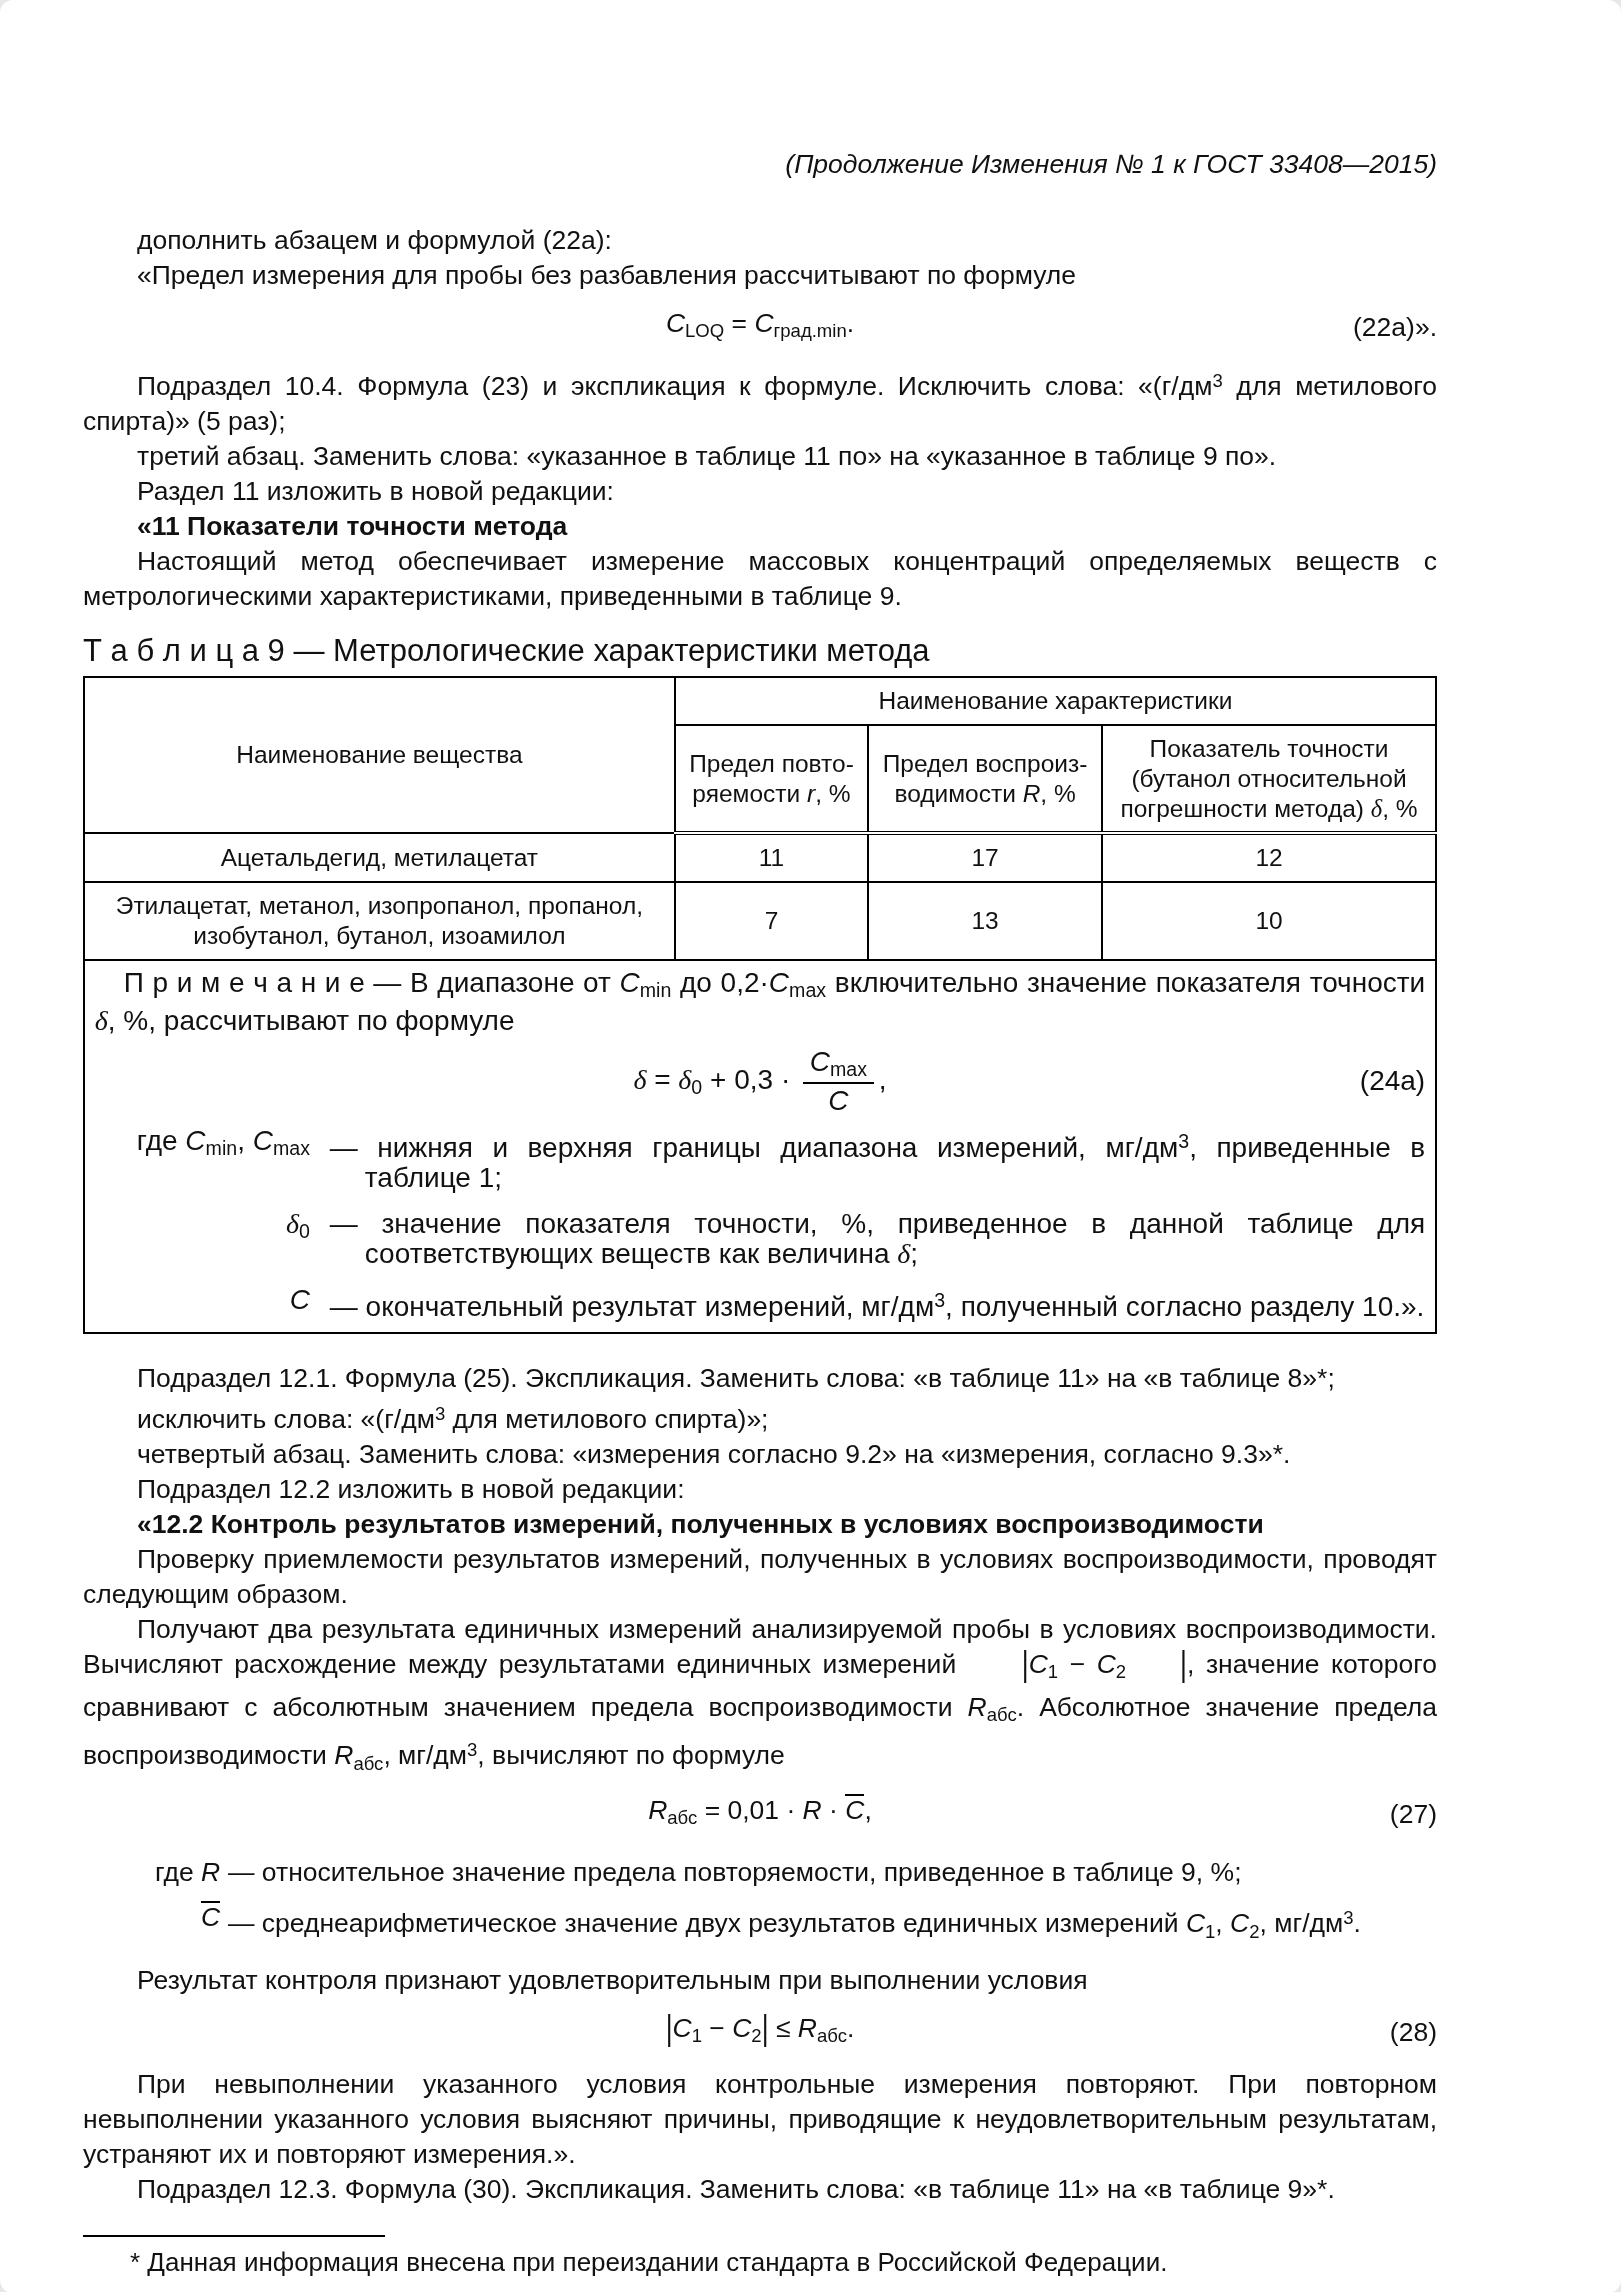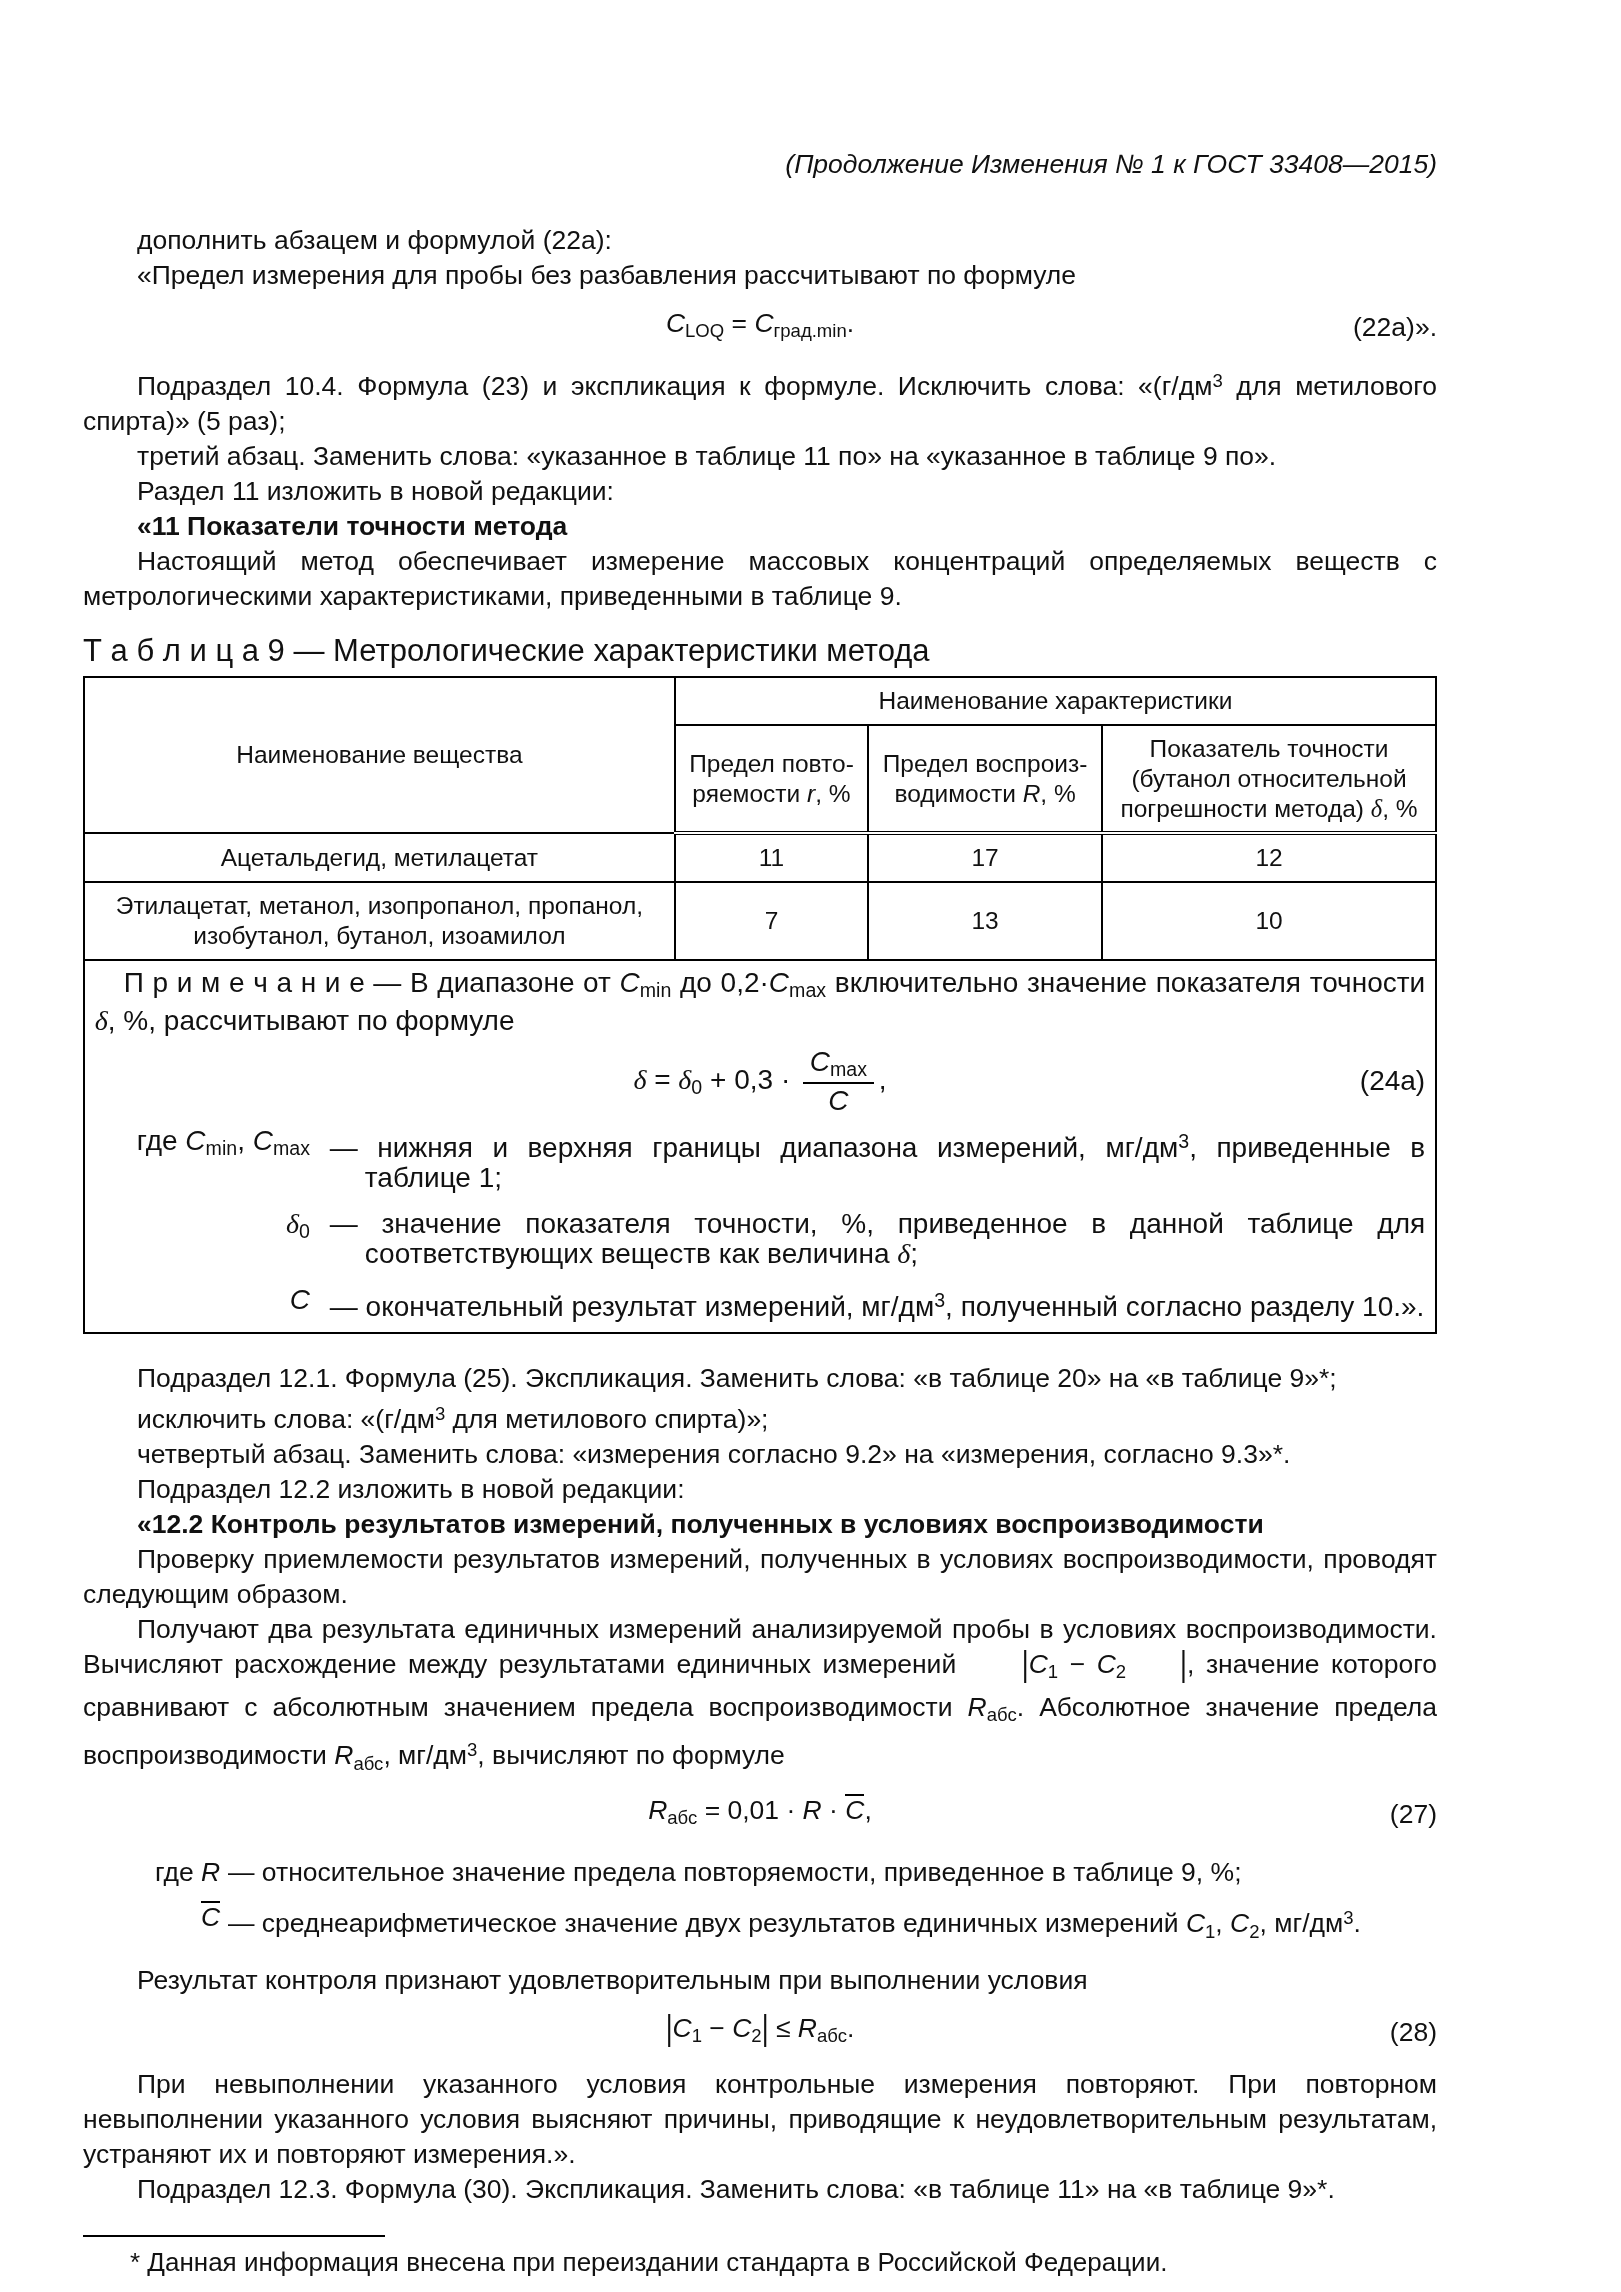--- a/index.html
+++ b/index.html
@@ -1,19 +1,19 @@
 <!DOCTYPE html>
 <html><head>
 <meta charset="utf-8">
 <style>
   html,body{margin:0;padding:0;background:#e8e8e8;}
   .page{
     width:1621px;height:2293px;background:#ffffff;color:#111;
     font-family:"Liberation Sans",sans-serif;font-size:26.5px;line-height:35px;
-    position:relative;overflow:hidden;margin:0 auto;
+    position:relative;overflow:hidden;margin:0 auto;border-radius:13px;
   }
   .content{padding:147px 184px 0 83px;}
   .cont-header{text-align:right;font-style:italic;margin-bottom:41px;}
   p{margin:0;text-align:justify;}
   .ind{text-indent:54px;}
   .b{font-weight:bold;}
   .i{font-style:italic;}
   .sub{font-size:0.70em;vertical-align:-0.28em;}
   .sup{font-size:0.70em;vertical-align:0.45em;}
   .gr{font-family:"Liberation Serif",serif;font-style:italic;}
@@ -115,21 +115,21 @@
               <div class="wterm"><span class="i">C</span></div>
               <div class="wdesc"><span>— окончательный результат измерений, мг/дм</span><span class="sup">3</span><span>, полученный согласно разделу 10.».</span></div>
             </div>
           </td>
         </tr>
       </tbody>
     </table>
 
     <div style="height:27.4px;"></div>
 
-    <p class="ind"><span>Подраздел 12.1. Формула (25). Экспликация. Заменить слова: «в таблице 20» на «в таблице 9»*;</span></p>
+    <p class="ind"><span>Подраздел 12.1. Формула (25). Экспликация. Заменить слова: «в таблице 11» на «в таблице 8»*;</span></p>
     <p class="ind"><span>исключить слова: «(г/дм</span><span class="sup">3</span><span> для метилового спирта)»;</span></p>
     <p class="ind"><span>четвертый абзац. Заменить слова: «измерения согласно 9.2» на «измерения, согласно 9.3»*.</span></p>
     <p class="ind"><span>Подраздел 12.2 изложить в новой редакции:</span></p>
     <p class="ind"><span class="b">«12.2 Контроль результатов измерений, полученных в условиях воспроизводимости</span></p>
     <p class="ind"><span>Проверку приемлемости результатов измерений, полученных в условиях воспроизводимости, проводят следующим образом.</span></p>
     <p class="ind"><span>Получают два результата единичных измерений анализируемой пробы в условиях воспроизводимости. Вычисляют расхождение между результатами единичных измерений </span><span class="bar">|</span><span class="i">C</span><span class="sub">1</span><span> − </span><span class="i">C</span><span class="sub">2</span><span class="bar">|</span><span>, значение которого сравнивают с абсолютным значением предела воспроизводимости </span><span class="i">R</span><span class="sub">абс</span><span>. Абсолютное значение предела воспроизводимости </span><span class="i">R</span><span class="sub">абс</span><span>, мг/дм</span><span class="sup">3</span><span>, вычисляют по формуле</span></p>
 
     <div class="formula">
       <span><span class="i">R</span><span class="sub">абс</span><span> = 0,01 · </span><span class="i">R</span><span> · </span><span class="i ov">C</span><span>,</span></span>
       <span class="fnum">(27)</span>

